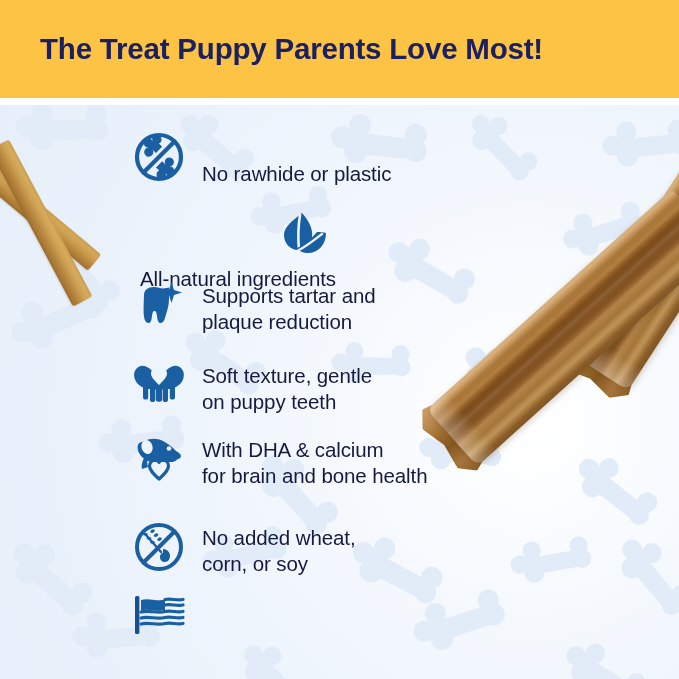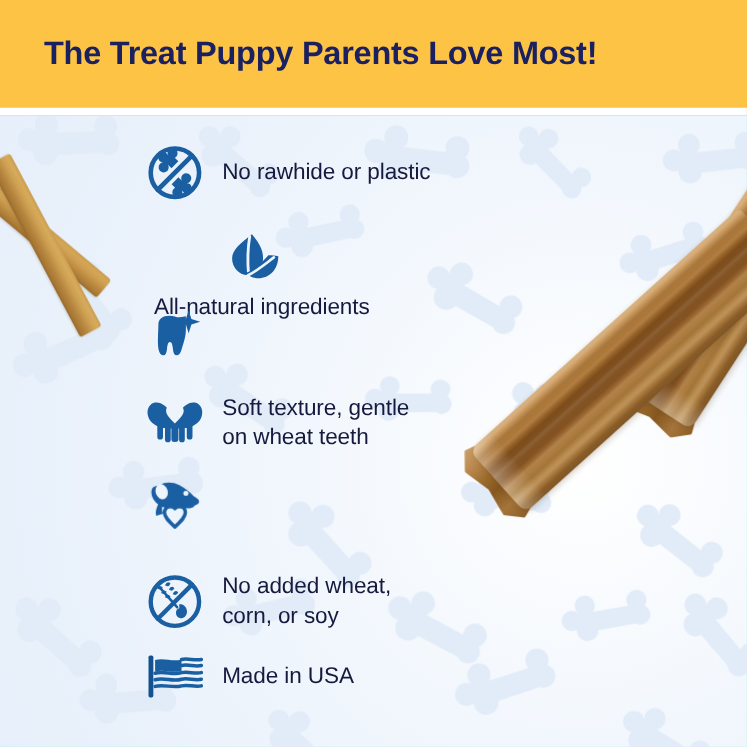--- a/index.html
+++ b/index.html
@@ -168,21 +168,21 @@
   .features {
     position: absolute;
     left: 0;
     top: 118px;
     width: 679px;
   }
   .feature-row {
     position: absolute;
     left: 128px;
     display: flex;
-    align-items: center;
+    align-items: flex-end;
   }
   .feature-icon {
     width: 62px;
     min-width: 62px;
     height: 62px;
     display: flex;
     align-items: center;
     justify-content: center;
   }
   .feature-icon svg {
@@ -298,46 +298,50 @@
       <div class="feature-text">All-natural ingredients</div>
     </div>
 
     <div class="feature-row r2">
       <div class="feature-icon">
         <svg width="52" height="52" viewBox="0 0 52 52">
           <path d="M11,16 C11,11 15,8 21,8 C25,8 27,9.5 30,9.5 C33,9.5 34.5,8.6 36,8.6 L36,20 C36,27 34,32 32,39 C31,42.5 29.5,44 27.5,44 C25.5,44 24.6,42 24.2,38.5 C23.8,34.5 23.2,32 21.5,32 C19.8,32 19.2,34.5 18.8,38.5 C18.4,42 17.5,44 15.5,44 C13.5,44 12,42.5 11.2,39 C10,33 10.8,25 11,16 Z" fill="#1b5fa3"></path>
           <path d="M38.5,3 L41,11 L49,13.5 L41,16 L38.5,24 L36,16 L28,13.5 L36,11 Z" fill="#1b5fa3"></path>
         </svg>
       </div>
+      <div class="feature-text">Supports tartar and
+plaque reduction</div>
     </div>
 
     <div class="feature-row r3">
       <div class="feature-icon">
         <svg width="54" height="48" viewBox="0 0 54 48">
           <g fill="#1b5fa3">
             <path d="M22,12 C18,7 13,4 9,5 C4,6 1,11 2.5,17 C3.6,21.5 7,24.5 11,26.5 L11,36 a2.6,2.6 0 0,0 5.2,0 L16.2,28 L18,28 L18,38.5 a2.6,2.6 0 0,0 5.2,0 L23.2,28.5 L25,28.5 L25,38 a2.6,2.6 0 0,0 5.2,0 L30.2,26 C27,22 24.5,17 22,12 Z"></path>
             <path d="M32,12 C36,7 41,4 45,5 C50,6 53,11 51.5,17 C50.4,21.5 47,24.5 43,26.5 L43,36 a2.6,2.6 0 0,1 -5.2,0 L37.8,28 L36,28 L36,38.5 a2.6,2.6 0 0,1 -5.2,0 L30.8,28.5 L29,28.5 L29,38 a2.6,2.6 0 0,1 -5.2,0 L23.8,26 C27,22 29.5,17 32,12 Z"></path>
           </g>
           <path d="M27,24 C22,19 19,16 19,12.5 C19,9.5 21.2,7.5 24,7.5 C25.6,7.5 26.4,8.4 27,9.4 C27.6,8.4 28.4,7.5 30,7.5 C32.8,7.5 35,9.5 35,12.5 C35,16 32,19 27,24 Z" fill="#eef4fc"></path>
         </svg>
       </div>
       <div class="feature-text">Soft texture, gentle
-on wheat teeth</div>
+on puppy teeth</div>
     </div>
 
     <div class="feature-row r4">
       <div class="feature-icon">
         <svg width="54" height="50" viewBox="0 0 54 50">
           <path d="M13,7 C18,4 25,4 31,7 C37,10 41,14 44,17 C47,19 49,20 49,22 C49,24 47,25 45,25.5 C44,27 42,28 40,28 L22,28 C17,28 13,26 10,23 C6,19 5,14 6,11 C7,8 10,8 13,7 Z" fill="#1b5fa3"></path>
           <ellipse cx="15" cy="13" rx="5.5" ry="7" fill="#eef4fc" transform="rotate(-18 15 13)"></ellipse>
           <circle cx="37" cy="14.5" r="2.3" fill="#eef4fc"></circle>
           <path d="M12,24 C10,28 9,32 10,35 L16,33 C15,30 15,27 16,25 Z" fill="#1b5fa3"></path>
           <path d="M27,45 C21,39.5 17.5,36 17.5,32 C17.5,28.6 20,26.2 23.2,26.2 C25,26.2 26.2,27.2 27,28.4 C27.8,27.2 29,26.2 30.8,26.2 C34,26.2 36.5,28.6 36.5,32 C36.5,36 33,39.5 27,45 Z" fill="none" stroke="#1b5fa3" stroke-width="3.2" stroke-linejoin="round"></path>
         </svg>
       </div>
+      <div class="feature-text">With DHA &amp; calcium
+for brain and bone health</div>
     </div>
 
     <div class="feature-row r5">
       <div class="feature-icon">
         <svg width="52" height="52" viewBox="0 0 52 52">
           <circle cx="26" cy="26" r="22" fill="none" stroke="#1b5fa3" stroke-width="4"></circle>
           <g stroke="#1b5fa3" stroke-width="2.4" fill="none" stroke-linecap="round">
             <line x1="13" y1="14" x2="28" y2="31"></line>
             <path d="M15,13 q-4,-3 -5,1 q4,2 5,-1z" fill="#1b5fa3" stroke="none"></path>
             <path d="M18.5,17 q-4,-3 -5,1 q4,2 5,-1z" fill="#1b5fa3" stroke="none"></path>
@@ -361,17 +365,16 @@
           <path d="M10,9 C18,6.5 26,11 34,8.5 L34,19 C26,21.5 18,17 10,19.5 Z" fill="#1b5fa3"></path>
           <g stroke="#1b5fa3" stroke-width="3.2" fill="none" stroke-linecap="round">
             <path d="M34,8.5 C40,7 46,10 52,8.5"></path>
             <path d="M34,14 C40,12.5 46,15.5 52,14"></path>
             <path d="M10,21 C18,18.5 26,23 34,20.5 C40,19 46,22 52,20.5"></path>
             <path d="M10,27 C18,24.5 26,29 34,26.5 C40,25 46,28 52,26.5"></path>
             <path d="M10,33 C18,30.5 26,35 34,32.5 C40,31 46,34 52,32.5"></path>
           </g>
         </svg>
       </div>
-      <div class="feature-text">Made in USA</div>
     </div>
 
   </div>
 </div>
 
 </body></html>

